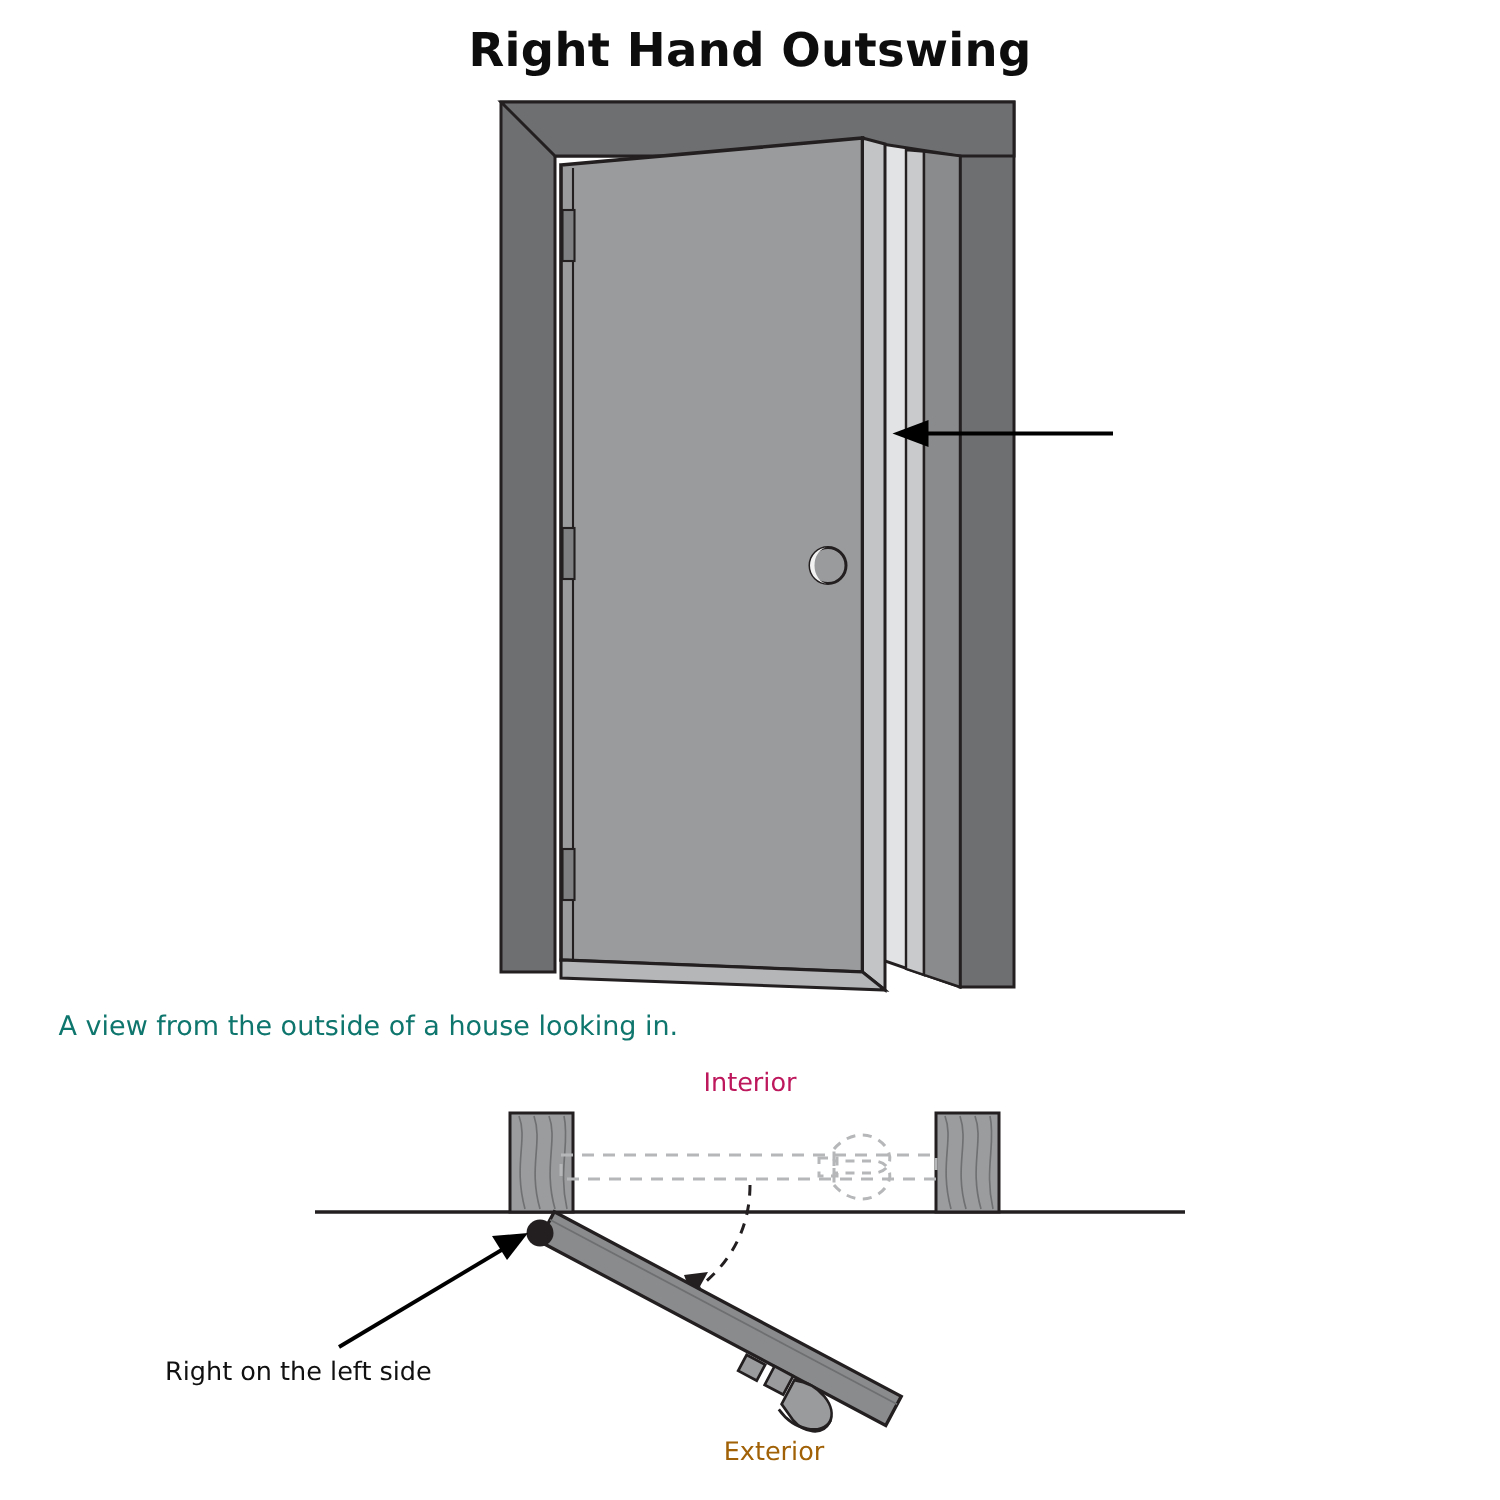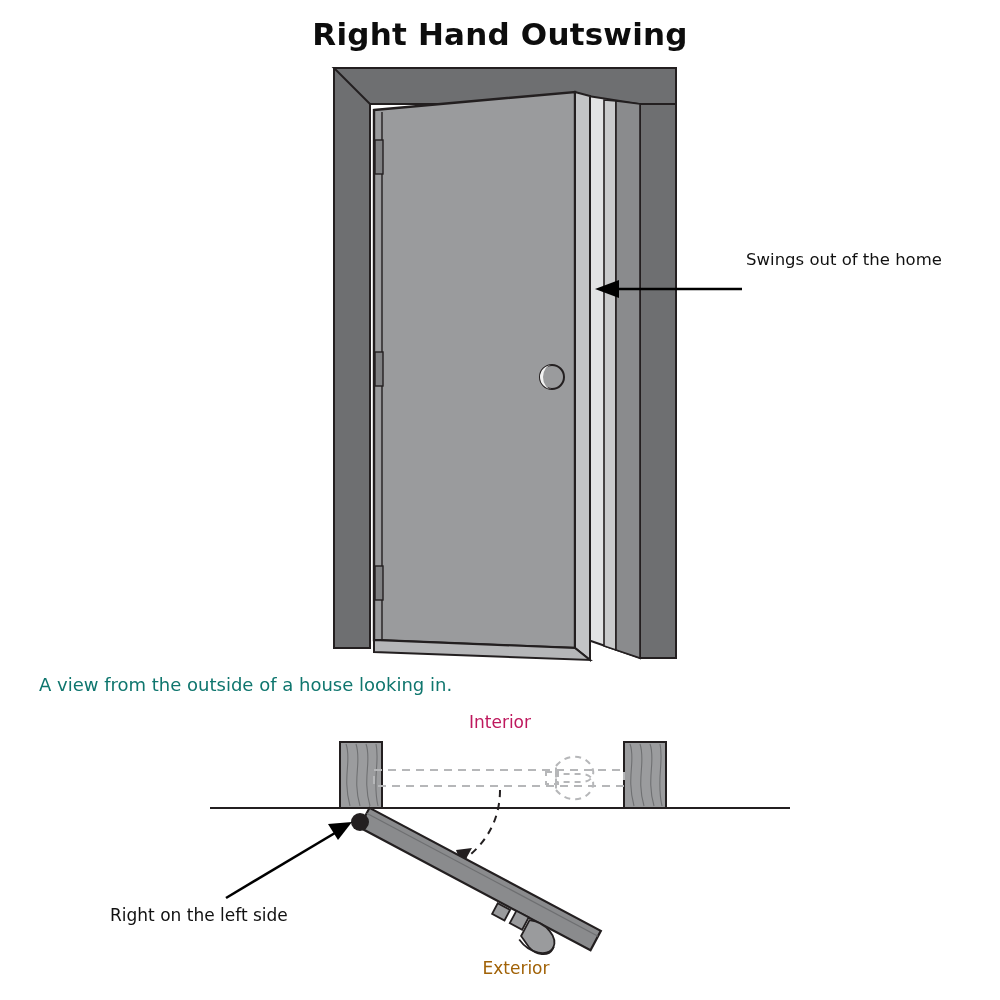--- a/index.html
+++ b/index.html
@@ -95,21 +95,20 @@
   }
 </style>
 </head>
 <body>
 
 <div class="stage">
 
   <div class="title">Right Hand Outswing</div>
 
 
-  <div class="callout-swings">Swings out of the home</div>
 
   <div class="caption-view">A view from the outside of a house looking in.</div>
 
   <div class="label-interior">Interior</div>
 
   <div class="label-exterior">Exterior</div>
 
   <div class="callout-hinges">Right on the left side</div>
 
   <svg class="svg-layer" width="1000" height="1000" viewBox="0 0 1000 1000">

